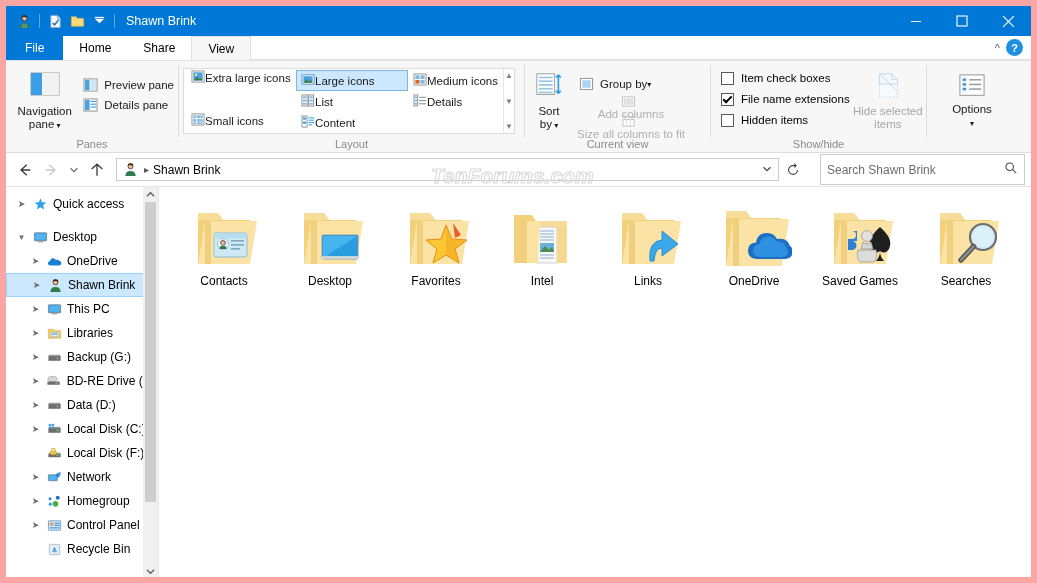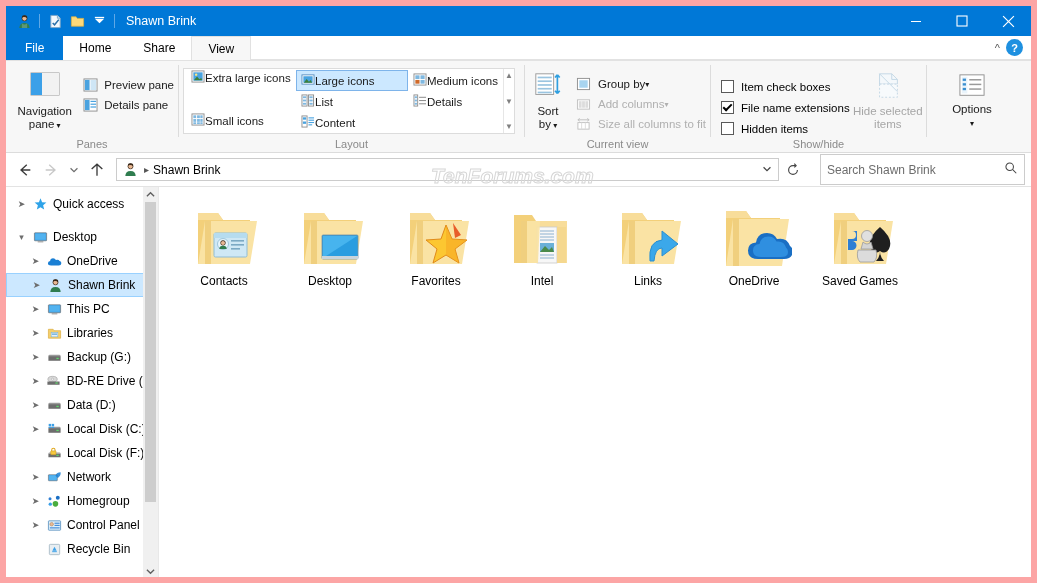--- a/index.html
+++ b/index.html
@@ -128,21 +128,21 @@
   .caret { font-size: 8px; }
 
   
   .smallrow {
     display: flex; align-items: center; height: 20px;
     padding: 0 4px; font-size: 11.5px; color: #1a1a1a;
     white-space: nowrap;
   }
   .smallrow .sico { width: 18px; height: 16px; margin-right: 5px;
     display:flex; align-items:center; justify-content:center; }
-  .smallrow.disabled { color: #b0b0b0; }
+  .smallrow.disabled { color: #b0b0b0; flex-direction: column; }
   .col { display: flex; flex-direction: column; }
 
   .layoutbox {
     border: 1px solid #dcdcdc;
     background: #fff;
     margin: 3px 0 0 4px;
     height: 66px;
     display: flex;
     position: relative;
   }
@@ -154,21 +154,21 @@
   .layoutitem.sel {
     background: #cce8ff; border: 1px solid #7eb4ea;
     padding: 0 4px; height: 21px;
   }
   .layout-scroll {
     width: 15px; border-left: 1px solid #e6e6e6;
     display: flex; flex-direction: column; justify-content: space-between;
     align-items: center; padding: 2px 0; color: #808080; font-size: 8px;
   }
 
-  .cbrow { display:flex; align-items:flex-end; height:21px; font-size:11.5px; white-space:nowrap; }
+  .cbrow { display:flex; align-items:flex-start; height:21px; font-size:11.5px; white-space:nowrap; }
   .cbox {
     width: 13px; height: 13px; border: 1px solid #595959;
     background: #fff; margin-right: 7px; position: relative;
     display:flex; align-items:center; justify-content:center;
   }
   .cbox.checked::after {
     content: "";
     width: 7px; height: 3px;
     border-left: 2px solid #000; border-bottom: 2px solid #000;
     transform: rotate(-45deg); margin-bottom: 2px;
@@ -1058,20 +1058,35 @@
               <path d="M58 22 Q72 34 67 44 Q63 50 58 46 Q58 52 62 56 L54 56 Q58 52 58 46 Q53 50 49 44 Q44 34 58 22 Z" fill="#1f1f1f"></path>
               <path d="M30 36 a4.5 4.5 0 0 1 0 9 h-4 v-11 h4 a4 4 0 0 0 0 -8 h5 v10 z" fill="#2f7fd4"></path>
               <circle cx="45" cy="31" r="5.5" fill="#e0e0e0" stroke="#9a9a9a" stroke-width=".8"></circle>
               <path d="M41 37 Q45 41 49 37 L51 44 L39 44 Z" fill="#d4d4d4" stroke="#9a9a9a" stroke-width=".8"></path>
               <path d="M36 45 h18 q2 8 -2 12 h-14 q-4 -4 -2 -12 z" fill="#dcdcdc" stroke="#9a9a9a" stroke-width=".8"></path>
             </svg>
           </div>
           <div class="fname">Saved Games</div>
         </div>
 
+        <div class="fitem">
+          <div class="ficon">
+            <svg width="76" height="66" viewBox="0 0 76 66">
+              <path d="M12 8 h20 l5 7 h27 v44 h-52z" fill="#f3d07a"></path>
+              <path d="M12 8 h20 l5 7 h-25z" fill="#f8dd9a"></path>
+              <path d="M19 16 h52 l-7 43 h-52z" fill="#fae3a4"></path>
+              <path d="M19 16 h6 v43 h-6z" fill="#f0cf7e"></path>
+              <circle cx="55" cy="32" r="13" fill="#cfe8f5" stroke="#6d6d6d" stroke-width="2.2"></circle>
+              <circle cx="55" cy="32" r="10.5" fill="#dff1fa" opacity=".8"></circle>
+              <path d="M45.5 41.5 L33 55" stroke="#5a5a5a" stroke-width="5.5" stroke-linecap="round"></path>
+              <path d="M45.5 41.5 L33 55" stroke="#8a8a8a" stroke-width="2.4" stroke-linecap="round"></path>
+            </svg>
+          </div>
+          <div class="fname">Searches</div>
+        </div>
 
       </div>
     </div>
   </div>
 
   <div class="statusbar">
     <span class="status-text">8 items</span>
     <span class="status-sep"></span>
     <div class="viewbtns">
       <div class="viewbtn">

